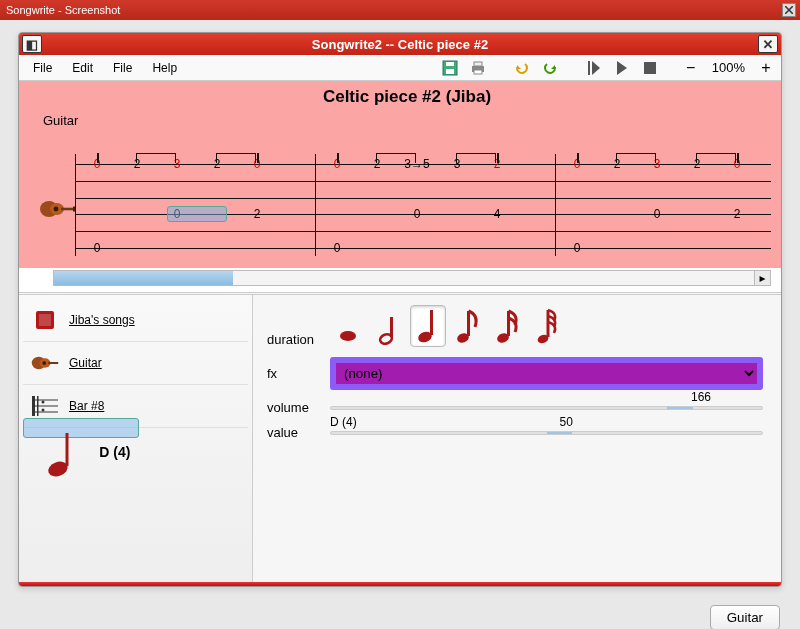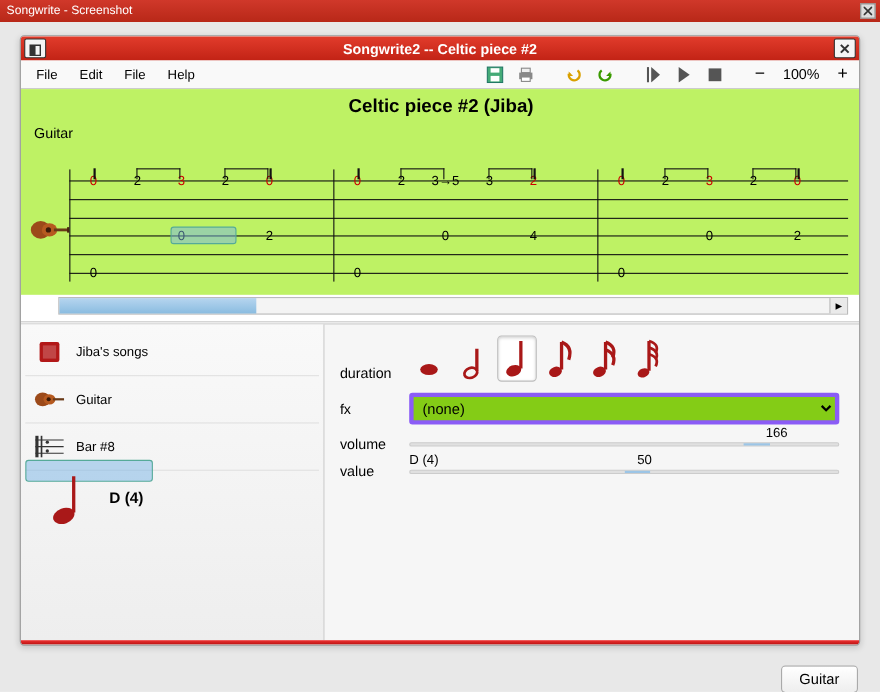--- a/index.html
+++ b/index.html
@@ -16,57 +16,57 @@
 .app-titlebar .tc { width: 20px; height: 18px; margin: 0 3px; background: #f5f5f5; border: 1px solid #333; border-radius: 2px; cursor: pointer; display:flex;align-items:center;justify-content:center;color:#333;}
 .app-titlebar .title { flex: 1; text-align: center; }
 
 .menubar { height: 26px; display: flex; align-items: center; border-bottom: 1px solid #ccc; padding: 0 6px; gap: 4px; background: #f9f9f9; }
 .menuitem { padding: 2px 8px; cursor: pointer; }
 .menubar .spacer { flex: 1; }
 .tbicon { width: 20px; height: 20px; display: flex; align-items: center; justify-content: center; cursor: pointer; margin: 0 2px; }
 .zoom { padding: 0 8px; font-size: 13px; }
 .zoom-btn { width: 18px; height: 18px; font-size: 16px; text-align: center; cursor: pointer; }
 
-.score-area { background: #bef264; padding: 6px 10px 0 12px; }
+.score-area { background: #fca5a5; padding: 6px 10px 0 24px; }
 .score-title { text-align: center; font-weight: bold; font-size: 17px; margin-bottom: 6px; }
 .instr-label { font-size: 13px; }
 
 .tab-viewport { position: relative; height: 140px; }
 .tab-staff { position: absolute; left: 32px; top: 36px; right: 0; height: 84px; }
 .string-line { position: absolute; left: 0; right: 0; height: 1px; background: #111; }
 .barline { position: absolute; top: -10px; bottom: -8px; width: 1px; background: #111; }
 .fret { position: absolute; font-size: 12px; transform: translate(-50%,-50%); padding: 0 2px; }
 .fret.red { color: #c00; }
 .beam { position: absolute; top: 25px; width: 39px; height: 10px; border-top: 1.5px solid #111; border-left:1.5px solid #111; border-right:1.5px solid #111;}
 .stem { position: absolute; top: 25px; width:1.5px; height:10px; background:#111;}
 .sel { position:absolute; background:rgba(120,180,230,.5); border:1px solid #5a9; border-radius:3px; height:16px; transform:translateY(-50%);}
 
 .instr-icon { position:absolute; left:-4px; top:70px; width:34px; height:20px; }
 
 .hscroll { height: 16px; border: 1px solid #bbb; margin: 2px 10px 6px 34px; position: relative; background: #f4f4f4; }
 .hscroll .thumb { position:absolute; height:100%; top:0; left:0; width:25%; background: linear-gradient(#b6d5ef,#8abce0); }
 .hscroll .arrow { position:absolute; top:0; height:100%; width:16px; background:#eaeaea; border-left:1px solid #bbb; right:0; display:flex;align-items:center;justify-content:center;}
 
 .lower { flex:1; display:flex; border-top: 3px double #ccc; background: #f6f6f6; }
-.tree { width: 276px; border-right:1px solid #ccc; background: linear-gradient(#f9f9f9,#eee); padding:4px;}
+.tree { width: 234px; border-right:1px solid #ccc; background: linear-gradient(#f9f9f9,#eee); padding:4px;text-decoration:underline;}
 .tree-item { display:flex; align-items:center; gap:10px; padding:8px 8px; border-bottom:1px solid #e0e0e0; cursor:pointer; }
 .tree-item .icon { width:28px; height:26px; display:flex;align-items:center;justify-content:center;}
 .tree-note { padding: 10px 8px 8px 20px; }
 
 .props { flex:1; padding: 10px 18px 0 14px; position: relative; }
 .prop-row { display:flex; align-items:center; margin-bottom:10px; gap:8px;}
 .prop-label { width:55px; font-size:13px; }
 .dur-row { display:flex; align-items:flex-end; gap:4px;}
 .dur-btn { width:36px; height:42px; display:flex;align-items:center;justify-content:center; cursor:pointer; border:1px solid transparent; border-radius:4px;}
 .dur-btn.active { background:#fff; border-color:#bbb; box-shadow:inset 0 1px 3px rgba(0,0,0,.2);}
 
 .chk { display:flex; align-items:center; gap:4px; margin-left: 70px;}
 .chk input { cursor:pointer;}
 
-select.fx {flex:1; border:4px solid #8b5cf6; border-radius:3px; padding:2px 4px; background:#84cc16;}
+select.fx {flex:1; border:6px solid #8b5cf6; border-radius:3px; padding:2px 4px; background:#a21caf;}
 
 .slider-wrap { flex:1; position:relative; }
 .slider-track { height:4px; background:#e0e0e0; border:1px solid #ccc; border-radius:2px; position:relative; }
 .slider-fill { position:absolute; height:100%; top:0; background:#9cc5e6;}
 .slider-val { position:absolute; top:-16px; font-size:12px;}
 
 .red-strip { height:4px; background: linear-gradient(#e33,#b11); }
 
 .button-bar { text-align: right; padding: 10px 20px; }
 .btn { padding: 4px 16px; border:1px solid #aaa; border-radius:4px; background: linear-gradient(#fff,#eee); cursor:pointer; }

